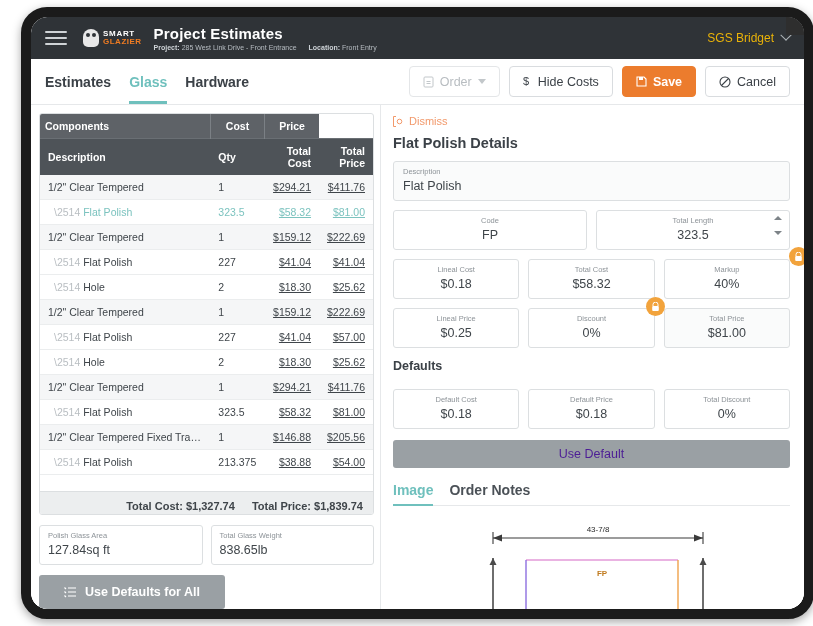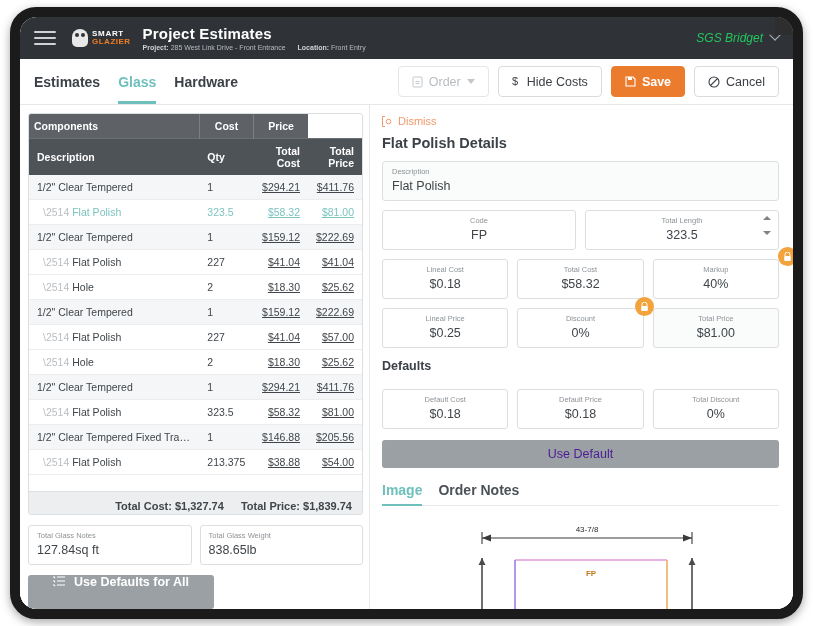--- a/index.html
+++ b/index.html
@@ -6,21 +6,21 @@
   html, body {
     width: 813px; height: 626px;
     background: #ffffff;
     font-family: "Liberation Sans", sans-serif;
     overflow: hidden;
   }
 
   
   #device {
     position: absolute;
-    left: 10px; top: 7px;
+    left: 21px; top: 7px;
     width: 793px; height: 612px;
     border: 10px solid #1b1b1b;
     border-radius: 26px;
     background: #1b1b1b;
     box-shadow: 0 3px 10px rgba(0,0,0,.35);
     overflow: hidden;
   }
   #screen {
     position: absolute;
     left: 0; top: 0;
@@ -65,21 +65,21 @@
   .logo-glazier{ font-size: 8px; font-weight: bold; color: #f07c22; letter-spacing: .5px; display:block; }
 
   .titlewrap { margin-left: 12px; }
   .apptitle { color: #ffffff; font-size: 15px; font-weight: bold; letter-spacing: .2px; }
   .appsub { color: #b6bcc1; font-size: 7px; margin-top: 2px; }
   .appsub b { color: #cfd4d8; font-weight: bold; }
   .appsub .sep { display:inline-block; width: 8px; }
 
   .userbox {
     margin-left: auto; display: flex; align-items: center; gap: 8px;
-    color: #22c55e; font-size: 12px; cursor: pointer; font-style: italic;
+    color: #eab308; font-size: 12px; cursor: pointer;
   }
   .chev { width: 8px; height: 8px; border-right: 1.6px solid #aeb4b8; border-bottom: 1.6px solid #aeb4b8; transform: rotate(45deg) translate(-2px,-2px); }
 
   
   .subbar {
     height: 46px; background: #ffffff;
     display: flex; align-items: center; padding: 0 14px;
     border-bottom: 1px solid #e6e8ea;
     position: relative;
   }
@@ -151,21 +151,21 @@
     flex: 1; border: 1px solid #dcdfe1; border-radius: 3px;
     padding: 5px 8px 7px 8px; background: #ffffff;
   }
   .sumlbl { font-size: 7.5px; color: #8d9398; }
   .sumval { font-size: 12.5px; color: #3f454a; margin-top: 3px; }
 
   .defallbtn {
     margin-top: 10px; width: 186px; height: 34px;
     background: #9aa0a4; color: #ffffff; font-size: 12.5px; font-weight: bold;
     border: none; border-radius: 3px; cursor: pointer;
-    display: flex; justify-content: center; gap: 8px;
+    display: flex; align-items: center; justify-content: center; gap: 8px;
     font-family: "Liberation Sans", sans-serif;
   }
 
   
   .right {
     flex: 1; background: #ffffff; padding: 10px 14px 0 12px;
     position: relative; overflow: hidden;
   }
   .dismiss {
     display: flex; align-items: center; gap: 5px;
@@ -398,21 +398,21 @@
               </tbody>
           </table>
           <div class="totrow">
             <span>Total Cost: $1,327.74</span>
             <span>Total Price: $1,839.74</span>
           </div>
         </div>
 
         <div class="sumrow">
           <div class="sumbox">
-            <div class="sumlbl">Total Glass Notes</div>
+            <div class="sumlbl">Polish Glass Area</div>
             <div class="sumval">127.84sq ft</div>
           </div>
           <div class="sumbox">
             <div class="sumlbl">Total Glass Weight</div>
             <div class="sumval">838.65lb</div>
           </div>
         </div>
 
         <button class="defallbtn">
           <span class="ico">

